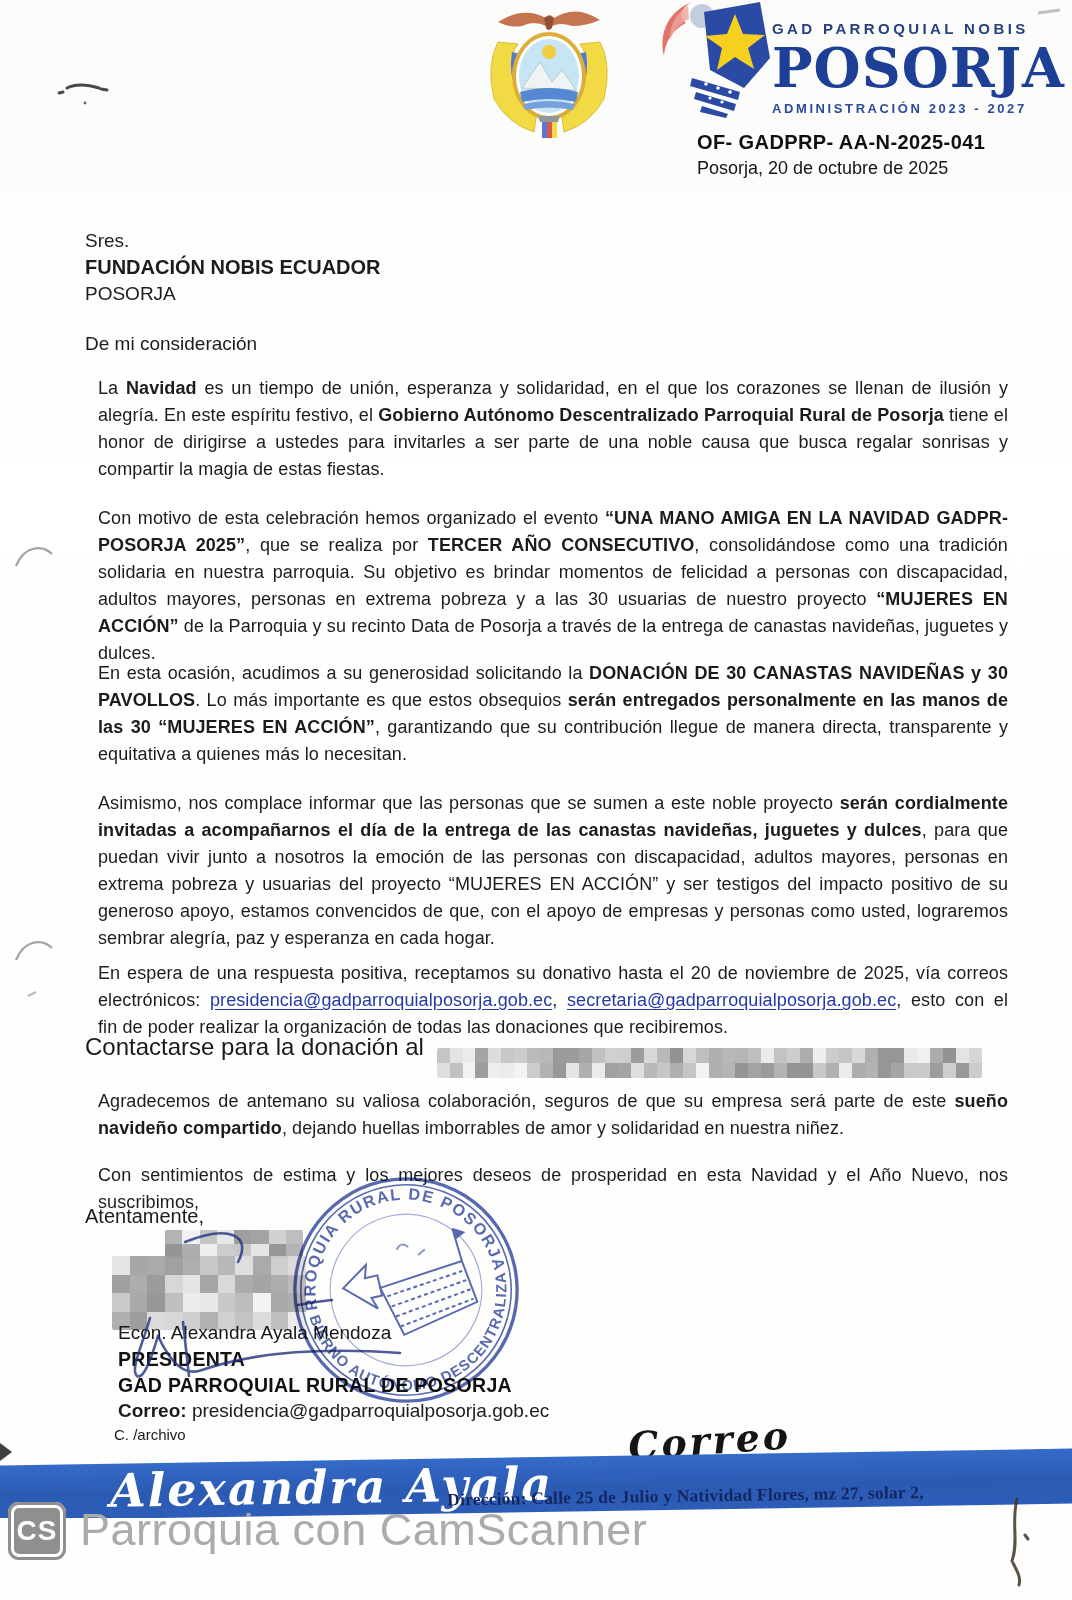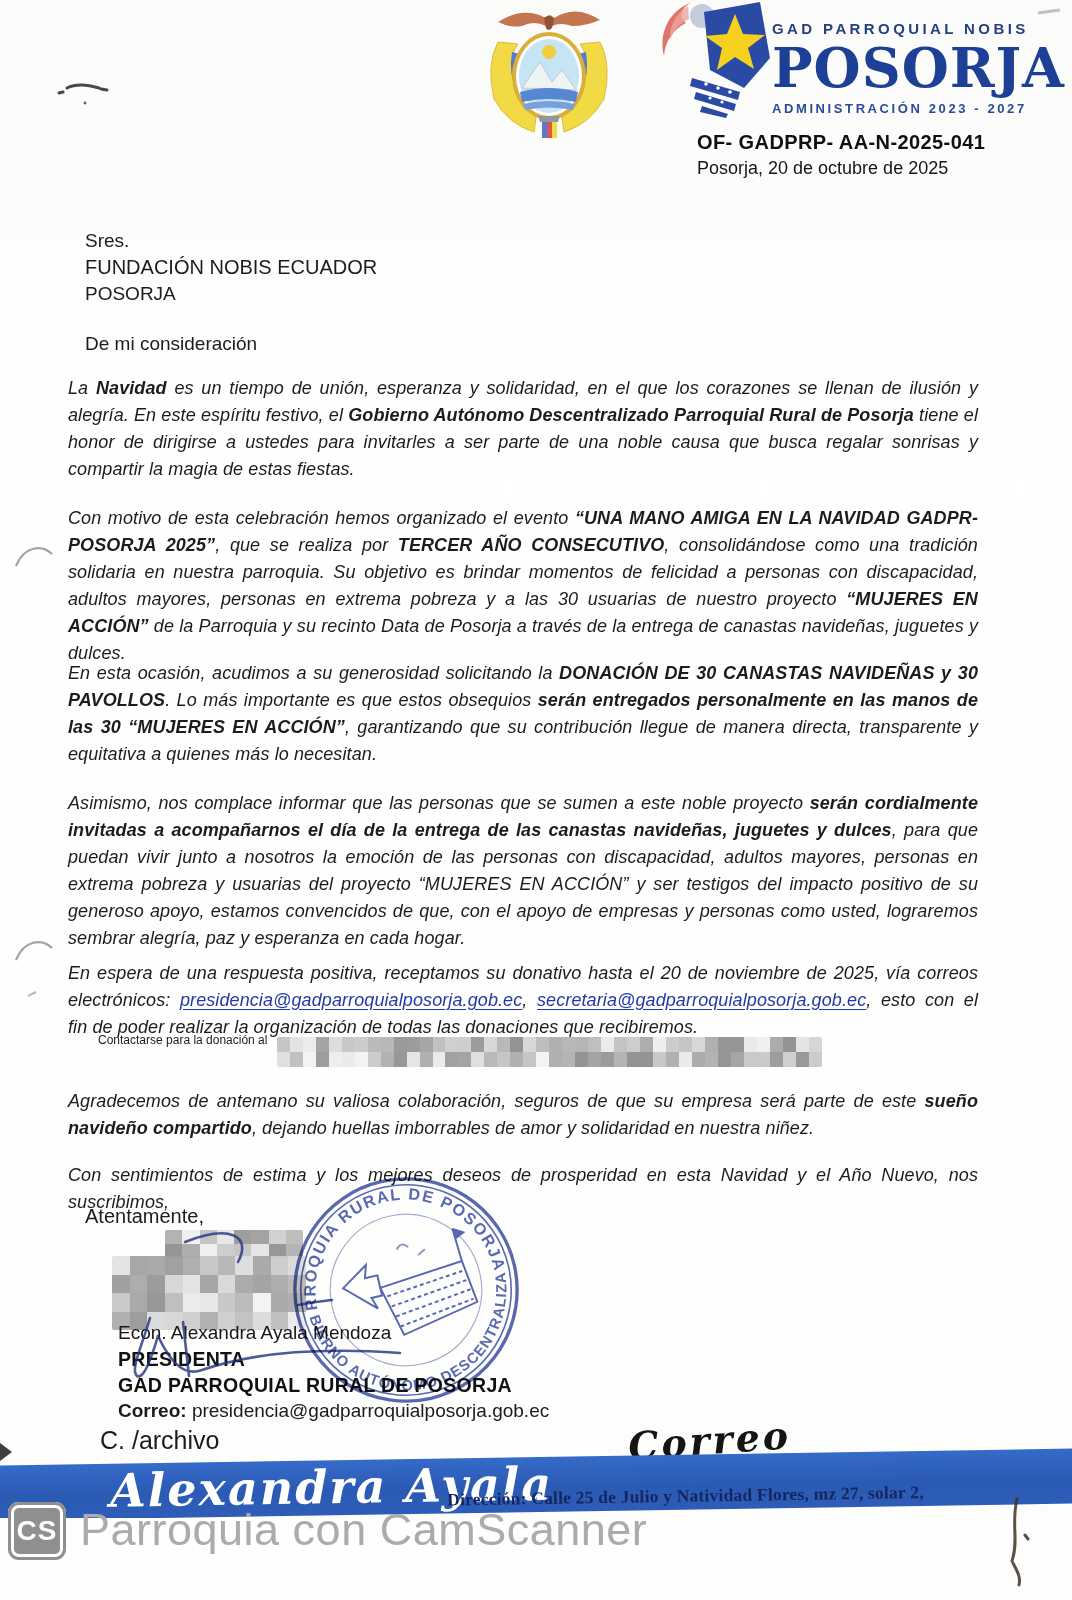--- a/index.html
+++ b/index.html
@@ -5,23 +5,23 @@
   html,body{margin:0;padding:0;background:#e8e8e8;}
   .page{
     position:relative;width:1072px;height:1600px;margin:0 auto;
     background:linear-gradient(180deg,#fbfbfa 0%,#ffffff 30%,#fdfdfc 100%);
     overflow:hidden;
     font-family:"Liberation Sans",sans-serif;
     color:#1b1b1b;
   }
   .abs{position:absolute;}
   .para{
-    position:absolute;left:68px;width:910px;
+    position:absolute;left:98px;width:910px;
     font-size:18px;line-height:27px;text-align:justify;
-    color:#1c1c1c;letter-spacing:.1px;font-style:italic;
+    color:#1c1c1c;letter-spacing:.1px;
   }
   .b{font-weight:bold;}
   .lnk{color:#2439a6;text-decoration:underline;text-underline-offset:3px;}
   .line{position:absolute;left:85px;font-size:19px;color:#1c1c1c;}
   
   .org-small{font-weight:bold;color:#27417f;font-size:15px;letter-spacing:3.4px;}
   .org-name{font-family:"DejaVu Serif",serif;font-weight:bold;color:#1e3f96;font-size:54px;letter-spacing:1px;line-height:1;}
   .org-admin{font-weight:bold;color:#2a4a9b;font-size:13px;letter-spacing:2.6px;}
   .ref{font-weight:bold;font-size:20px;letter-spacing:.4px;color:#101010;}
   .dateline{font-size:18px;color:#151515;}
@@ -123,31 +123,31 @@
   <div class="abs" style="left:772px;top:20px;width:272px;">
     <div class="org-small">GAD PARROQUIAL NOBIS</div>
     <div class="org-name" style="margin-top:4px;">POSORJA</div>
     <div class="org-admin" style="margin-top:6px;">ADMINISTRACIÓN 2023 - 2027</div>
   </div>
 
   <div class="abs ref" style="left:697px;top:131px;">OF-  GADPRP-  AA-N-2025-041</div>
   <div class="abs dateline" style="left:697px;top:158px;">Posorja,  20 de octubre de 2025</div>
 
   <div class="line" style="top:230px;">Sres.</div>
-  <div class="line" style="top:256px;font-weight:normal;font-size:20px;">FUNDACIÓN NOBIS ECUADOR</div>
+  <div class="line" style="top:256px;font-weight:bold;font-size:20px;">FUNDACIÓN NOBIS ECUADOR</div>
   <div class="line" style="top:283px;">POSORJA</div>
   <div class="line" style="top:333px;">De mi consideración</div>
 
   <div class="para" style="top:375px;"><span>La </span><span class="b">Navidad</span><span> es un tiempo de unión, esperanza y solidaridad, en el que los corazones se llenan de ilusión y alegría. En este espíritu festivo, el </span><span class="b">Gobierno Autónomo Descentralizado Parroquial Rural de Posorja</span><span> tiene el honor de dirigirse a ustedes para invitarles a ser parte de una noble causa que busca regalar sonrisas y compartir la magia de estas fiestas.</span></div>
   <div class="para" style="top:505px;"><span>Con motivo de esta celebración hemos organizado el evento </span><span class="b">“UNA MANO AMIGA EN LA NAVIDAD GADPR-POSORJA 2025”</span><span>, que se realiza por </span><span class="b">TERCER AÑO CONSECUTIVO</span><span>, consolidándose como una tradición solidaria en nuestra parroquia. Su objetivo es brindar momentos de felicidad a personas con discapacidad, adultos mayores, personas en extrema pobreza y a las 30 usuarias de nuestro proyecto </span><span class="b">“MUJERES EN ACCIÓN”</span><span> de la Parroquia y su recinto Data de Posorja a través de la entrega de canastas navideñas, juguetes y dulces.</span></div>
   <div class="para" style="top:660px;"><span>En esta ocasión, acudimos a su generosidad solicitando la </span><span class="b">DONACIÓN DE 30 CANASTAS NAVIDEÑAS y 30 PAVOLLOS</span><span>. Lo más importante es que estos obsequios </span><span class="b">serán entregados personalmente en las manos de las 30 “MUJERES EN ACCIÓN”</span><span>, garantizando que su contribución llegue de manera directa, transparente y equitativa a quienes más lo necesitan.</span></div>
   <div class="para" style="top:790px;"><span>Asimismo, nos complace informar que las personas que se sumen a este noble proyecto </span><span class="b">serán cordialmente invitadas a acompañarnos el día de la entrega de las canastas navideñas, juguetes y dulces</span><span>, para que puedan vivir junto a nosotros la emoción de las personas con discapacidad, adultos mayores, personas en extrema pobreza y usuarias del proyecto “MUJERES EN ACCIÓN” y ser testigos del impacto positivo de su generoso apoyo, estamos convencidos de que, con el apoyo de empresas y personas como usted, lograremos sembrar alegría, paz y esperanza en cada hogar.</span></div>
   <div class="para" style="top:960px;"><span>En espera de una respuesta positiva, receptamos su donativo hasta el 20 de noviembre  de 2025, vía correos electrónicos:  </span><span class="lnk">presidencia@gadparroquialposorja.gob.ec</span><span>, </span><span class="lnk">secretaria@gadparroquialposorja.gob.ec</span><span>, esto con el fin de poder realizar la organización de todas las donaciones que recibiremos.</span></div>
 
-  <div class="abs" style="left:85px;top:1033px;font-size:12px;white-space:nowrap;margin-left:13px;">
+  <div class="abs" style="left:85px;top:1033px;font-size:24px;white-space:nowrap;">
     <span>Contactarse para la donación al</span>
     <span class="mosaic" style="display: inline-grid; width: 545px; height: 30px; vertical-align: -8px; margin-left: 6px; grid-template-columns: repeat(42, 1fr); grid-template-rows: repeat(2, 1fr);">
         <div style="background: rgb(194, 194, 194);"></div>
         <div style="background: rgb(226, 226, 226);"></div>
         <div style="background: rgb(235, 235, 235);"></div>
         <div style="background: rgb(160, 160, 160);"></div>
         <div style="background: rgb(220, 220, 220);"></div>
         <div style="background: rgb(198, 198, 198);"></div>
         <div style="background: rgb(202, 202, 202);"></div>
         <div style="background: rgb(183, 183, 183);"></div>
@@ -297,21 +297,21 @@
       <div style="background: rgb(192, 192, 192);"></div>
       <div style="background: rgb(219, 219, 219);"></div>
       <div style="background: rgb(188, 188, 188);"></div>
       <div style="background: rgb(234, 234, 234);"></div>
     </div>
 
   <div class="abs sig-name" style="left:118px;top:1322px;">Econ. Alexandra Ayala Mendoza</div>
   <div class="abs sig-bold" style="left:118px;top:1348px;">PRESIDENTA</div>
   <div class="abs" style="left:118px;top:1400px;font-size:19px;"><span class="b">Correo: </span><span>presidencia@gadparroquialposorja.gob.ec</span></div>
   <div class="abs sig-bold" style="left:118px;top:1374px;">GAD PARROQUIAL RURAL DE POSORJA</div>
-  <div class="abs" style="left:100px;top:1426px;font-size:25px;">C. /archivo</div>
+  <div class="abs" style="left:114px;top:1426px;font-size:15px;">C. /archivo</div>
 
   <svg class="abs" style="left:80px;top:1190px;pointer-events:none;" width="660" height="220" viewBox="0 0 660 220">
     <g fill="none" stroke="#23337f" stroke-width="2.6" opacity=".8" stroke-linecap="round">
       <path d="M105 52 C150 34 172 46 158 72"></path>
       <path d="M218 115 C235 112 244 111 252 110"></path>
       <path d="M70 128 C62 156 50 180 57 186 C64 190 72 166 78 146"></path>
       <path d="M78 146 C92 176 106 186 122 180 C180 160 250 158 320 163"></path>
       <path d="M103 132 L109 186"></path>
     </g>
   </svg>

